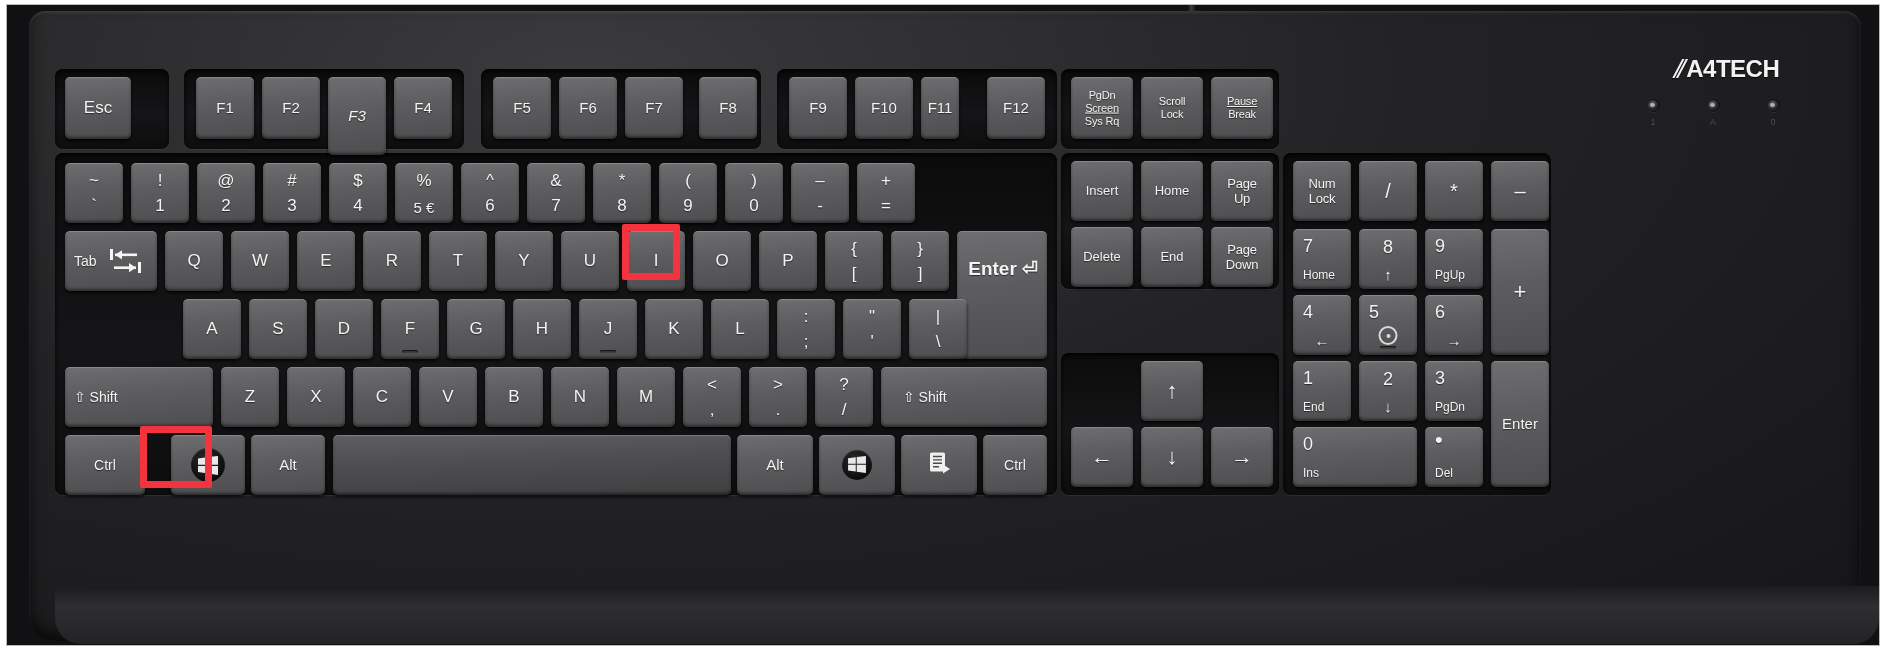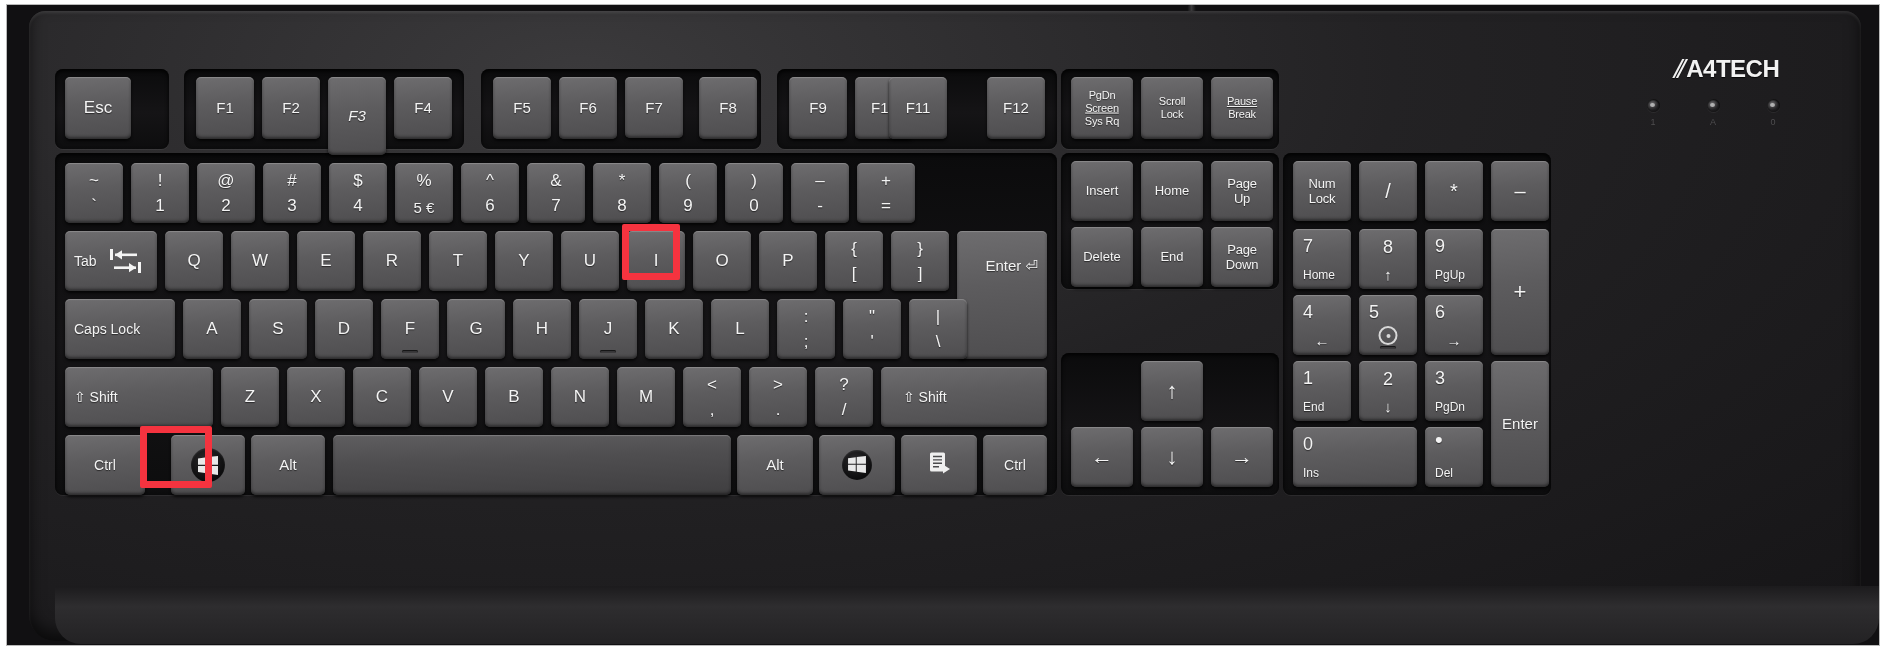--- a/index.html
+++ b/index.html
@@ -311,21 +311,21 @@
       <div class="key f-key" style="left:662px; top:66px; width:58px; height:62px;margin-left:8px;">
         <span class="c">F8</span>
         </div>
 
       <div class="key f-key" style="left:760px; top:66px; width:58px; height:62px;">
         <span class="c">F9</span>
         </div>
       <div class="key f-key" style="left:826px; top:66px; width:58px; height:62px;">
         <span class="c">F10</span>
         </div>
-      <div class="key f-key" style="left:860px; top:66px; width:58px; height:62px;">
+      <div class="key f-key" style="left:892px; top:66px; width:38px; height:62px;">
         <span class="c">F11</span>
         </div>
       <div class="key f-key" style="left:958px; top:66px; width:58px; height:62px;">
         <span class="c">F12</span>
         </div>
 
       <div class="key" style="left:1042px; top:66px; width:62px; height:62px;">
         <span class="ml"><span>PgDn</span><br><span class="u">Screen</span><br><span>Sys Rq</span></span>
       </div>
       <div class="key" style="left:1112px; top:66px; width:62px; height:62px;">
@@ -434,27 +434,24 @@
       <div class="key" style="left:796px; top:220px; width:58px; height:60px;">
         <span class="up">{</span>
         <span class="lo">[</span>
         </div>
       <div class="key" style="left:862px; top:220px; width:58px; height:60px;">
         <span class="up">}</span>
         <span class="lo">]</span>
         </div>
 
       <div class="key enter-iso" style="left:928px; top:220px; width:90px; height:128px;">
-        <span class="r" style="top:26px; transform:none; font-size:15px;"><span>Enter</span> ⏎</span>
+        <span class="r" style="top:26px; transform:none; font-size:19px;font-weight:bold;"><span>Enter</span> ⏎</span>
       </div>
       <div class="key" style="left:952px; top:220px; width:66px; height:128px; border-radius:0 5px 5px 5px; box-shadow:none; z-index:-1;"></div>
 
-      <div class="key" style="left:36px; top:288px; width:110px; height:60px;">
-        <span class="l">Caps Lock</span>
-        </div>
       <div class="key" style="left:154px; top:288px; width:58px; height:60px;">
         <span class="c">A</span>
         </div>
       <div class="key" style="left:220px; top:288px; width:58px; height:60px;">
         <span class="c">S</span>
         </div>
       <div class="key" style="left:286px; top:288px; width:58px; height:60px;">
         <span class="c">D</span>
         </div>
       <div class="key" style="left:352px; top:288px; width:58px; height:60px;">

